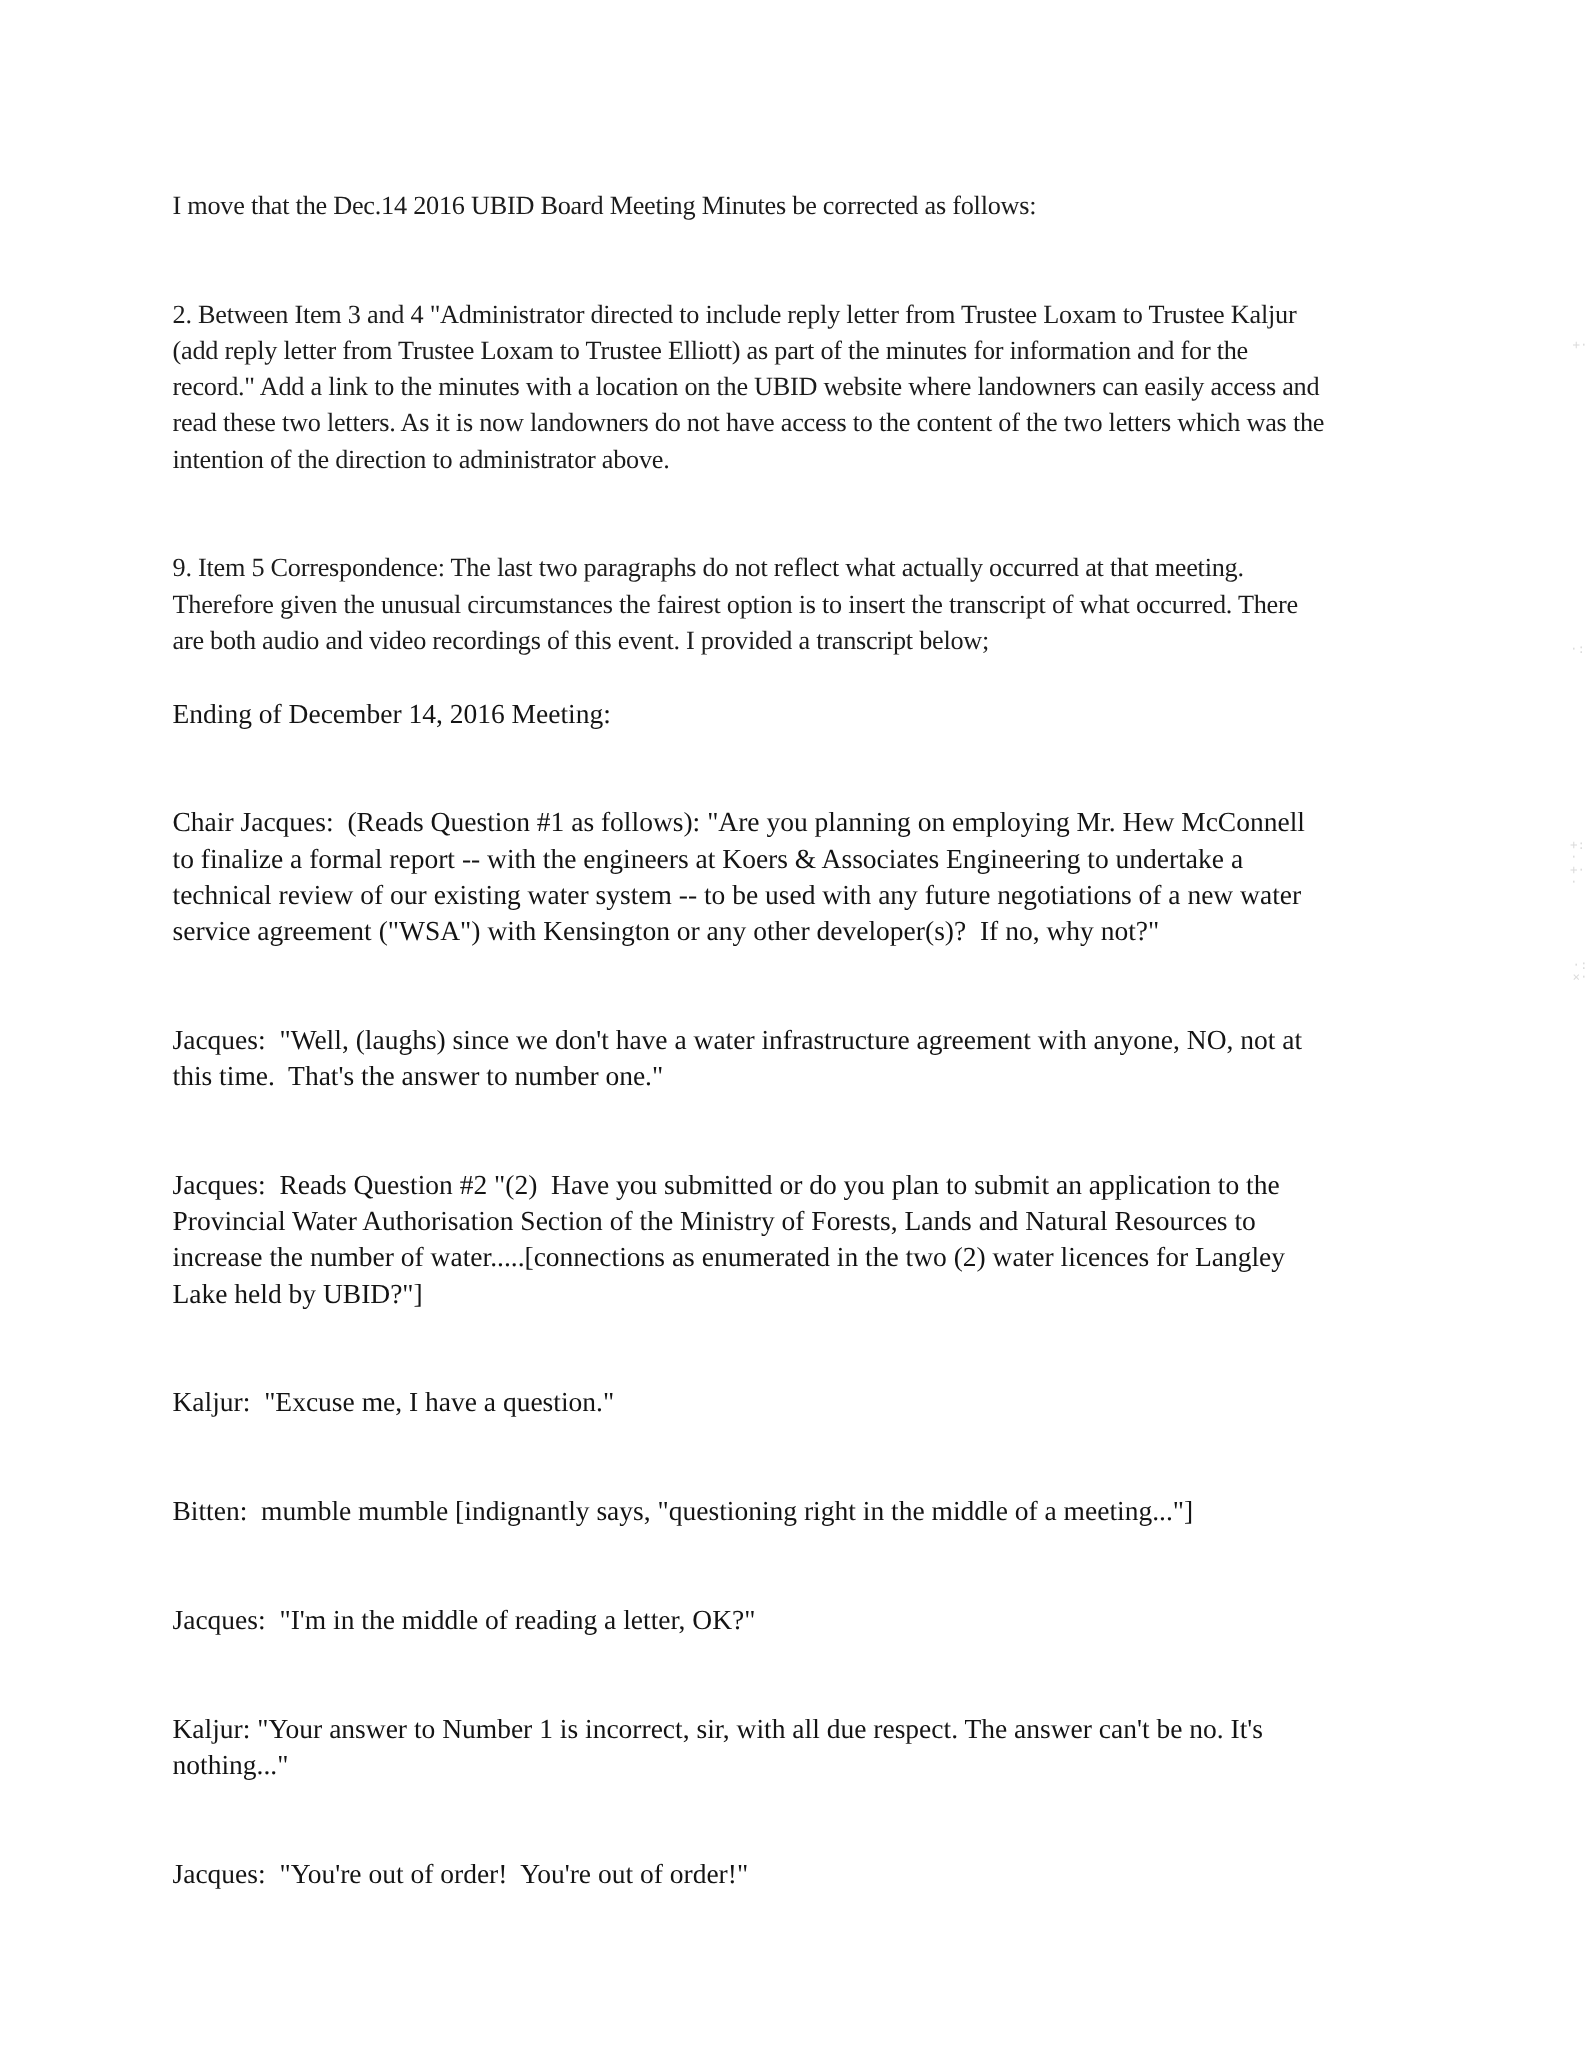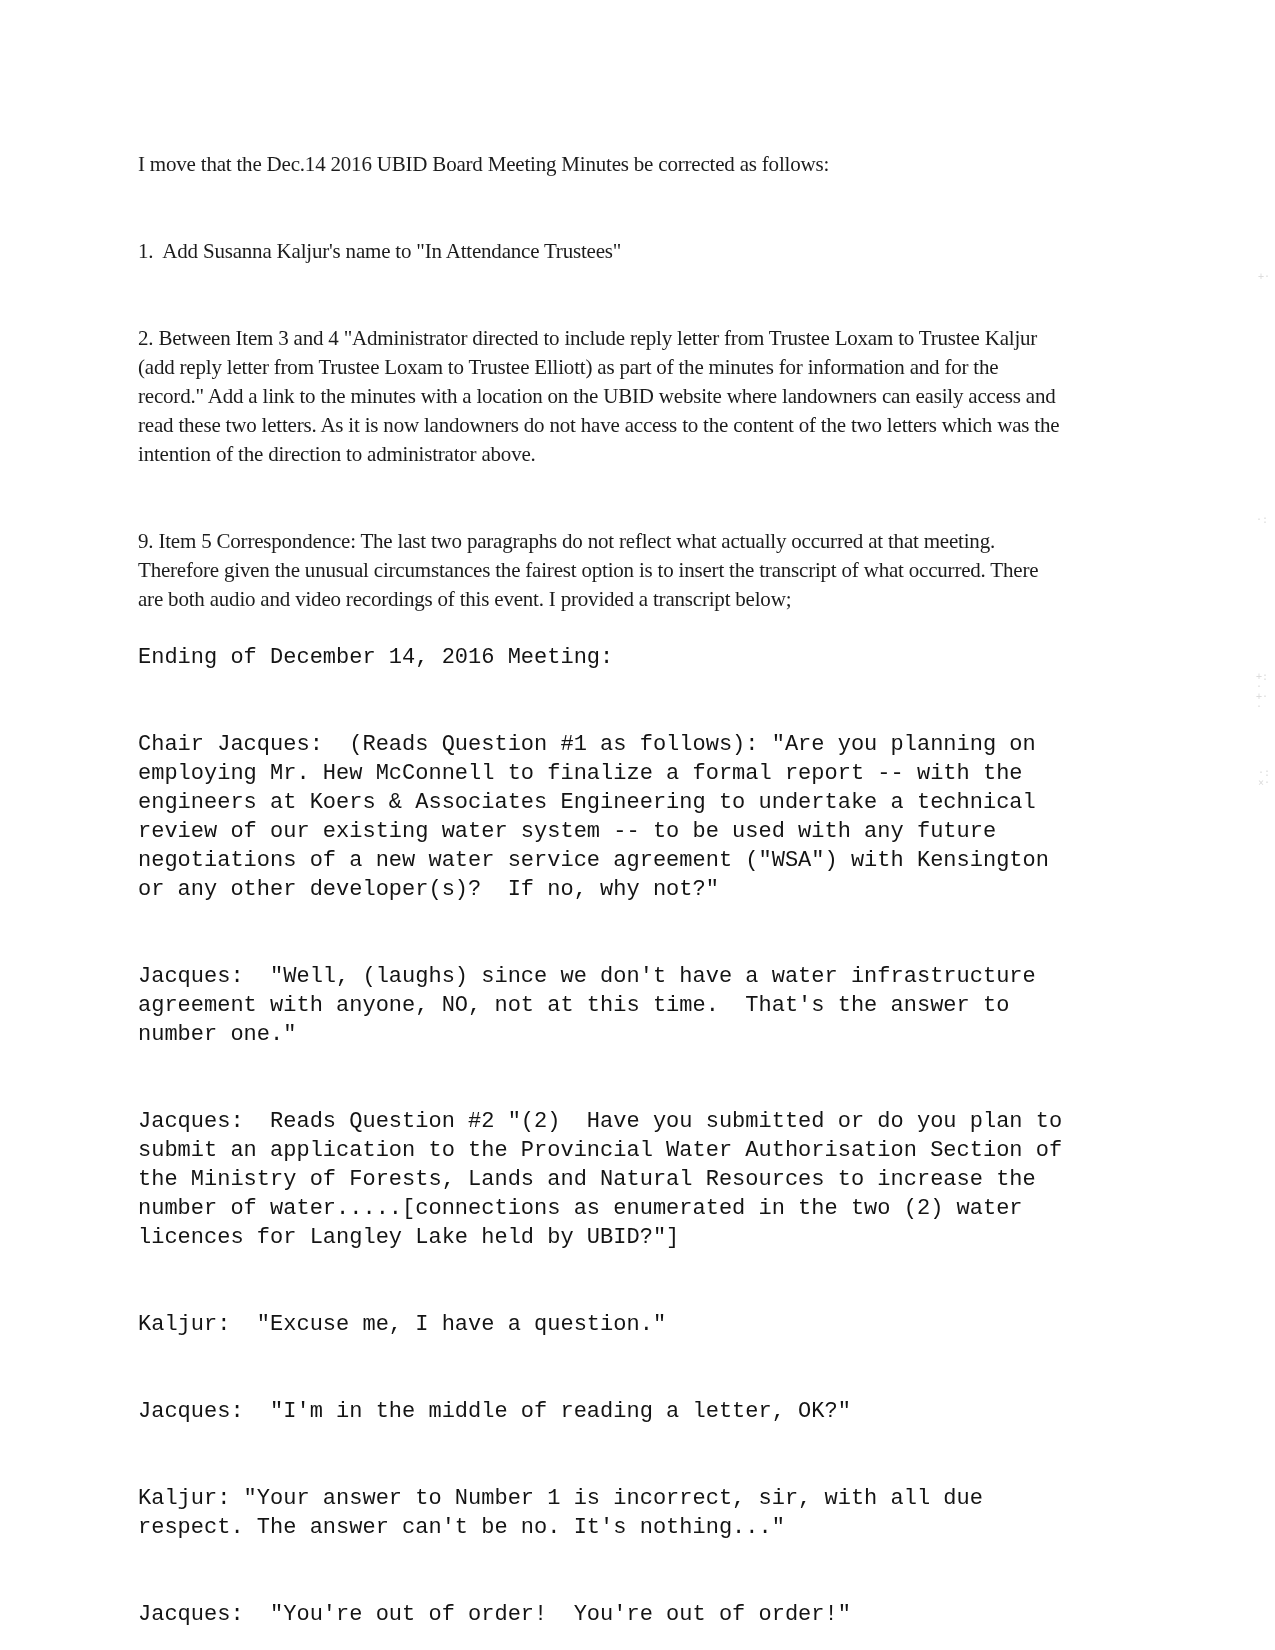--- a/index.html
+++ b/index.html
@@ -25,21 +25,21 @@
     white-space: pre-wrap;
   }
   .sans .para {
     font-family: Liberation Serif, serif;
     font-size: 21px;
     line-height: 29px;
     color: #1c1c1c;
     letter-spacing: -0.2px;
   }
   .serif .para {
-    font-family: Liberation Mono, monospace;
+    font-family: Liberation Serif, serif;
     font-size: 22px;
     line-height: 29px;
     color: #141414;
   }
   .gap-before {
     margin-top: 29px;
   }
   .big-gap-after {
     margin-bottom: 58px;
   }
@@ -54,31 +54,31 @@
   }
 </style>
 </head>
 <body>
 
 <div class="page">
   <div class="content">
 
     <section class="sans">
       <p class="para big-gap-after">I move that the Dec.14 2016 UBID Board Meeting Minutes be corrected as follows:</p>
-      <p class="para big-gap-after">1.  Add Susanna Kaljur's name to "In Attendance Trustees"</p>
       <p class="para big-gap-after">2. Between Item 3 and 4 "Administrator directed to include reply letter from Trustee Loxam to Trustee Kaljur (add reply letter from Trustee Loxam to Trustee Elliott) as part of the minutes for information and for the record." Add a link to the minutes with a location on the UBID website where landowners can easily access and read these two letters. As it is now landowners do not have access to the content of the two letters which was the intention of the direction to administrator above.</p>
       <p class="para">9. Item 5 Correspondence: The last two paragraphs do not reflect what actually occurred at that meeting. Therefore given the unusual circumstances the fairest option is to insert the transcript of what occurred. There are both audio and video recordings of this event. I provided a transcript below;</p>
     </section>
 
     <section class="serif">
       <p class="para gap-before big-gap-after">Ending of December 14, 2016 Meeting:</p>
       <p class="para big-gap-after">Chair Jacques:  (Reads Question #1 as follows): "Are you planning on employing Mr. Hew McConnell to finalize a formal report -- with the engineers at Koers &amp; Associates Engineering to undertake a technical review of our existing water system -- to be used with any future negotiations of a new water service agreement ("WSA") with Kensington or any other developer(s)?  If no, why not?"</p>
       <p class="para big-gap-after">Jacques:  "Well, (laughs) since we don't have a water infrastructure agreement with anyone, NO, not at this time.  That's the answer to number one."</p>
       <p class="para big-gap-after">Jacques:  Reads Question #2 "(2)  Have you submitted or do you plan to submit an application to the Provincial Water Authorisation Section of the Ministry of Forests, Lands and Natural Resources to increase the number of water.....[connections as enumerated in the two (2) water licences for Langley Lake held by UBID?"]</p>
       <p class="para big-gap-after">Kaljur:  "Excuse me, I have a question."</p>
+      <p class="para big-gap-after">Bitten:  mumble mumble [indignantly says, "questioning right in the middle of a meeting..."]</p>
       <p class="para big-gap-after">Jacques:  "I'm in the middle of reading a letter, OK?"</p>
       <p class="para big-gap-after">Kaljur: "Your answer to Number 1 is incorrect, sir, with all due respect. The answer can't be no. It's nothing..."</p>
       <p class="para big-gap-after">Jacques:  "You're out of order!  You're out of order!"</p>
 
     </section>
 
   </div>
 
   <div class="artifact" style="left:1258px; top:272px;">+·</div>
   <div class="artifact" style="left:1256px; top:515px;">·:</div>

